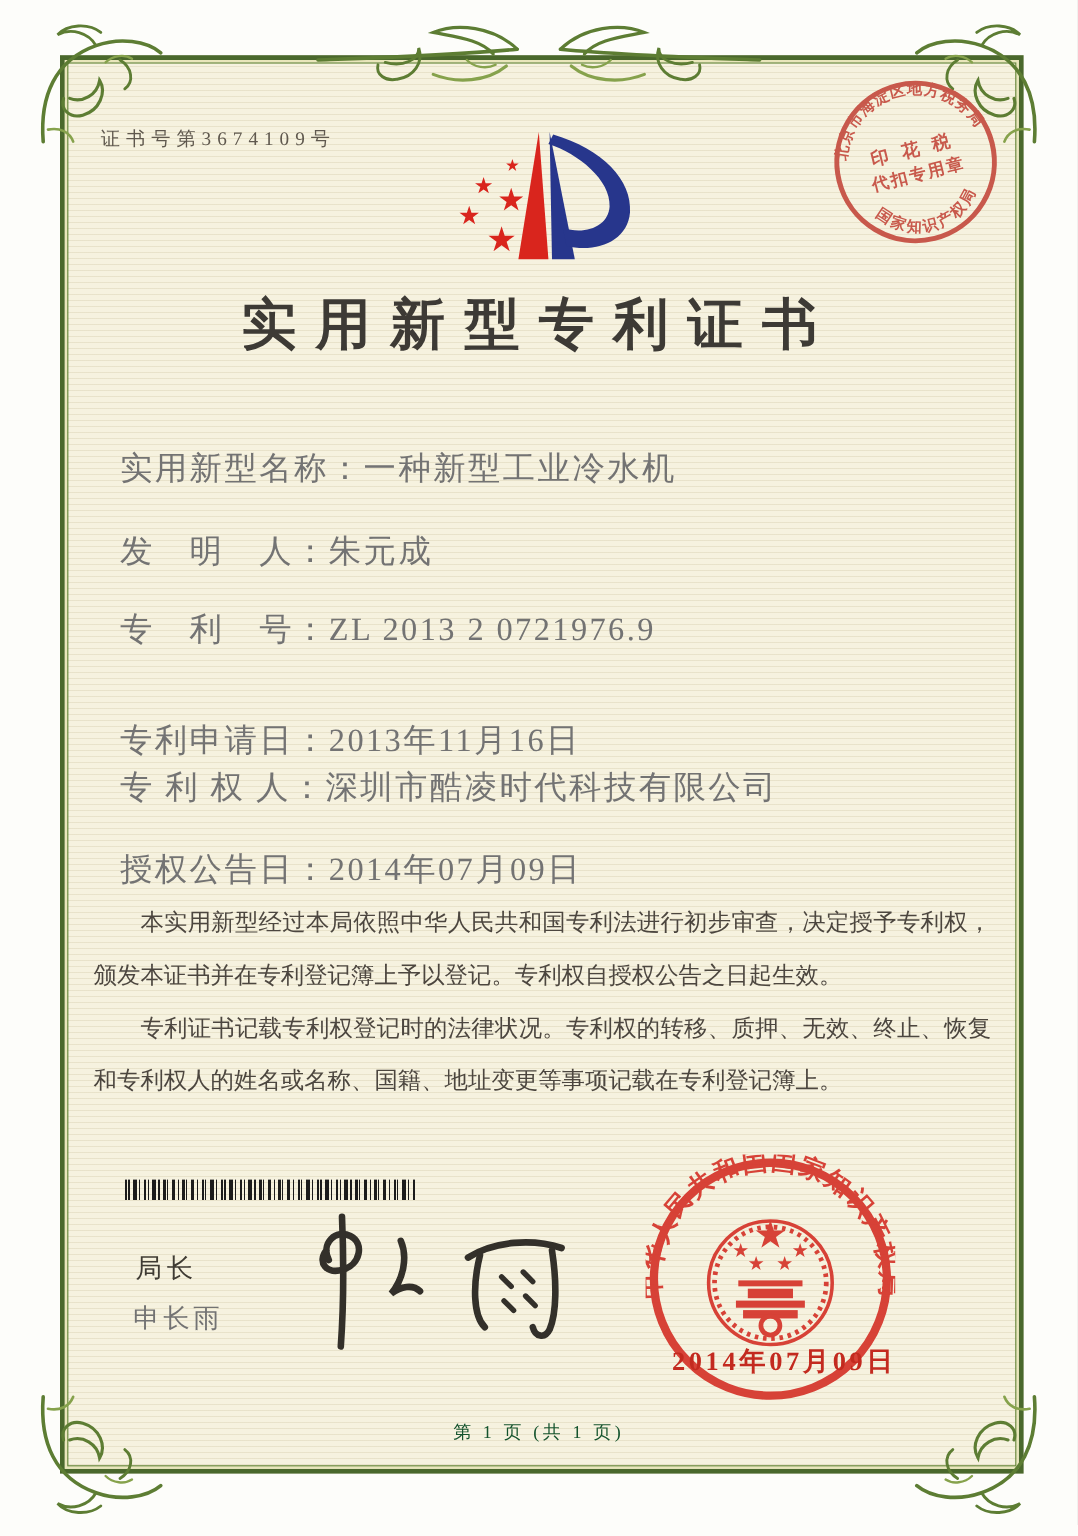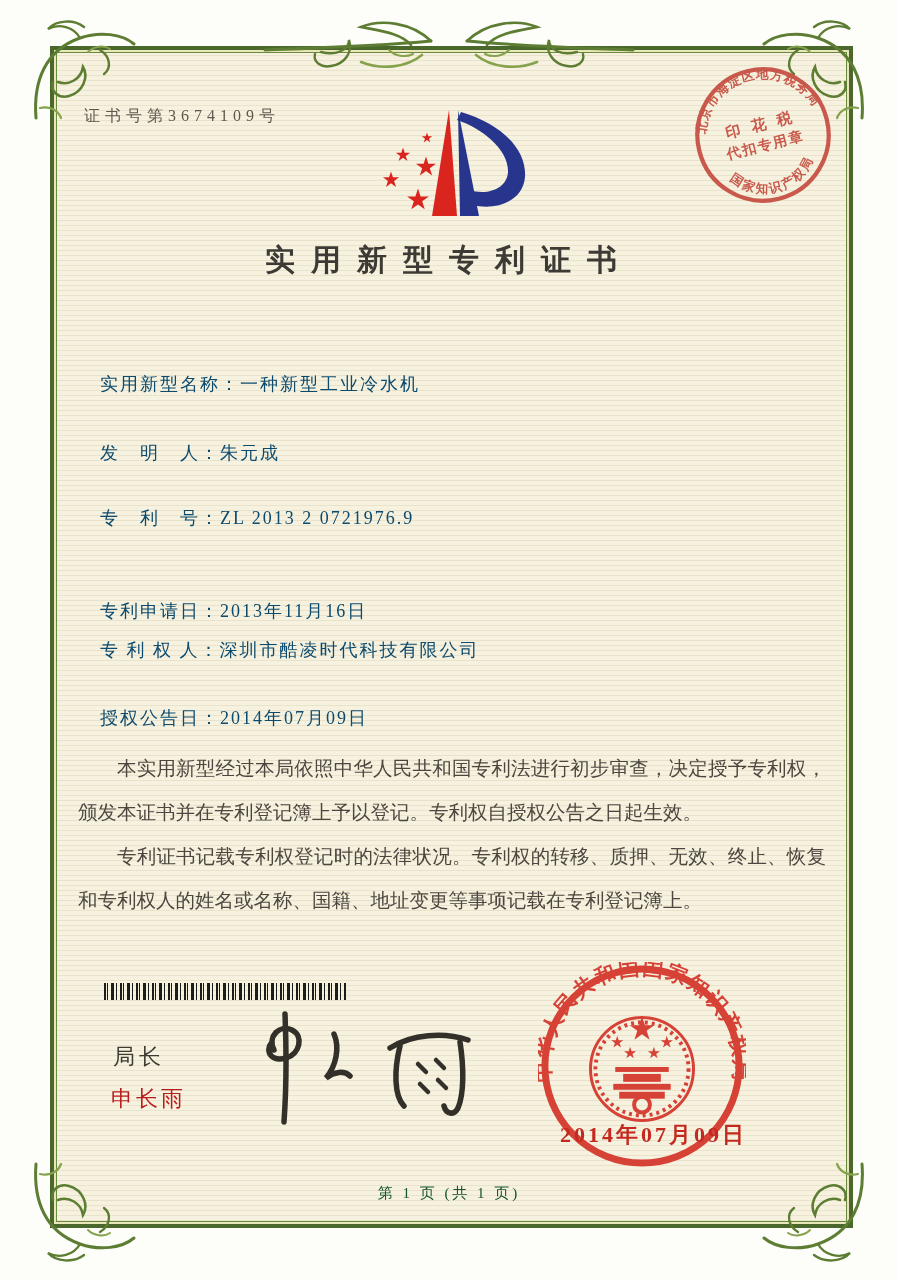--- a/index.html
+++ b/index.html
@@ -24,42 +24,42 @@
   .fl-tl{left:28px;top:18px;}
   .fl-tr{left:752px;top:18px;transform:scaleX(-1);}
   .fl-bl{left:28px;top:1146px;transform:scaleY(-1);}
   .fl-br{left:752px;top:1146px;transform:scale(-1,-1);}
   .top-center{left:259px;top:10px;width:380px;height:74px;}
   
   .cert-no{position:absolute;left:84px;top:106px;font-size:16px;color:#5f584e;letter-spacing:5px;}
   .logo{position:absolute;left:330px;top:98px;width:240px;height:140px;}
   .title{
     position:absolute;left:0;top:240px;width:898px;text-align:center;
-    font-size:30px;font-weight:700;color:#3d3a35;letter-spacing:16px;
-  }
-  
-  .field{position:absolute;left:100px;font-size:18px;color:#0c4a6e;letter-spacing:2px;white-space:nowrap;}
+    font-size:46px;font-weight:700;color:#3d3a35;letter-spacing:16px;
+  }
+  
+  .field{position:absolute;left:100px;font-size:27px;color:#737373;letter-spacing:2px;white-space:nowrap;}
   .f0{top:372px;} .f1{top:441px;} .f2{top:506px;text-align:right;} .f3{top:599px;} .f4{top:638px;} .f5{top:706px;}
   
   .body-text{
     position:absolute;left:78px;top:748px;width:748px;
     font-size:19.5px;line-height:44px;color:#4c463f;text-align:justify;font-family:Liberation Mono, monospace;
   }
   .body-text p{margin:0;text-indent:2em;}
   
   .barcode{
     position:absolute;left:104px;top:983px;width:242px;height:17px;
     background:repeating-linear-gradient(90deg,
       #1c1c1c 0 2px, transparent 2px 3px,
       #1c1c1c 3px 4px, transparent 4px 7px,
       #1c1c1c 7px 10px, transparent 10px 12px,
       #1c1c1c 12px 13px, transparent 13px 16px);
   }
   .director-title{position:absolute;left:113px;top:1042px;font-size:22px;color:#3f3b33;letter-spacing:4px;font-family:Liberation Serif, serif;}
-  .director-name{position:absolute;left:111px;top:1084px;font-size:22px;color:#b91c1c;letter-spacing:3px;font-family:"Liberation Sans","DejaVu Sans",sans-serif;}
+  .director-name{position:absolute;left:111px;top:1084px;font-size:22px;color:#737373;letter-spacing:3px;font-family:"Liberation Sans","DejaVu Sans",sans-serif;}
   .signature{position:absolute;left:222px;top:1008px;width:280px;height:125px;}
   .seal{position:absolute;left:538px;top:962px;width:208px;height:208px;opacity:.93;}
   .seal-date{
     position:absolute;left:560px;top:1120px;font-size:22px;color:#c32a1f;
     letter-spacing:3px;font-weight:700;white-space:nowrap;
   }
   .tax-stamp{position:absolute;left:688px;top:60px;width:150px;height:150px;opacity:.9;}
   .footer{
     position:absolute;left:0;top:1184px;width:898px;text-align:center;
     font-size:15px;color:#14532d;letter-spacing:3px;

